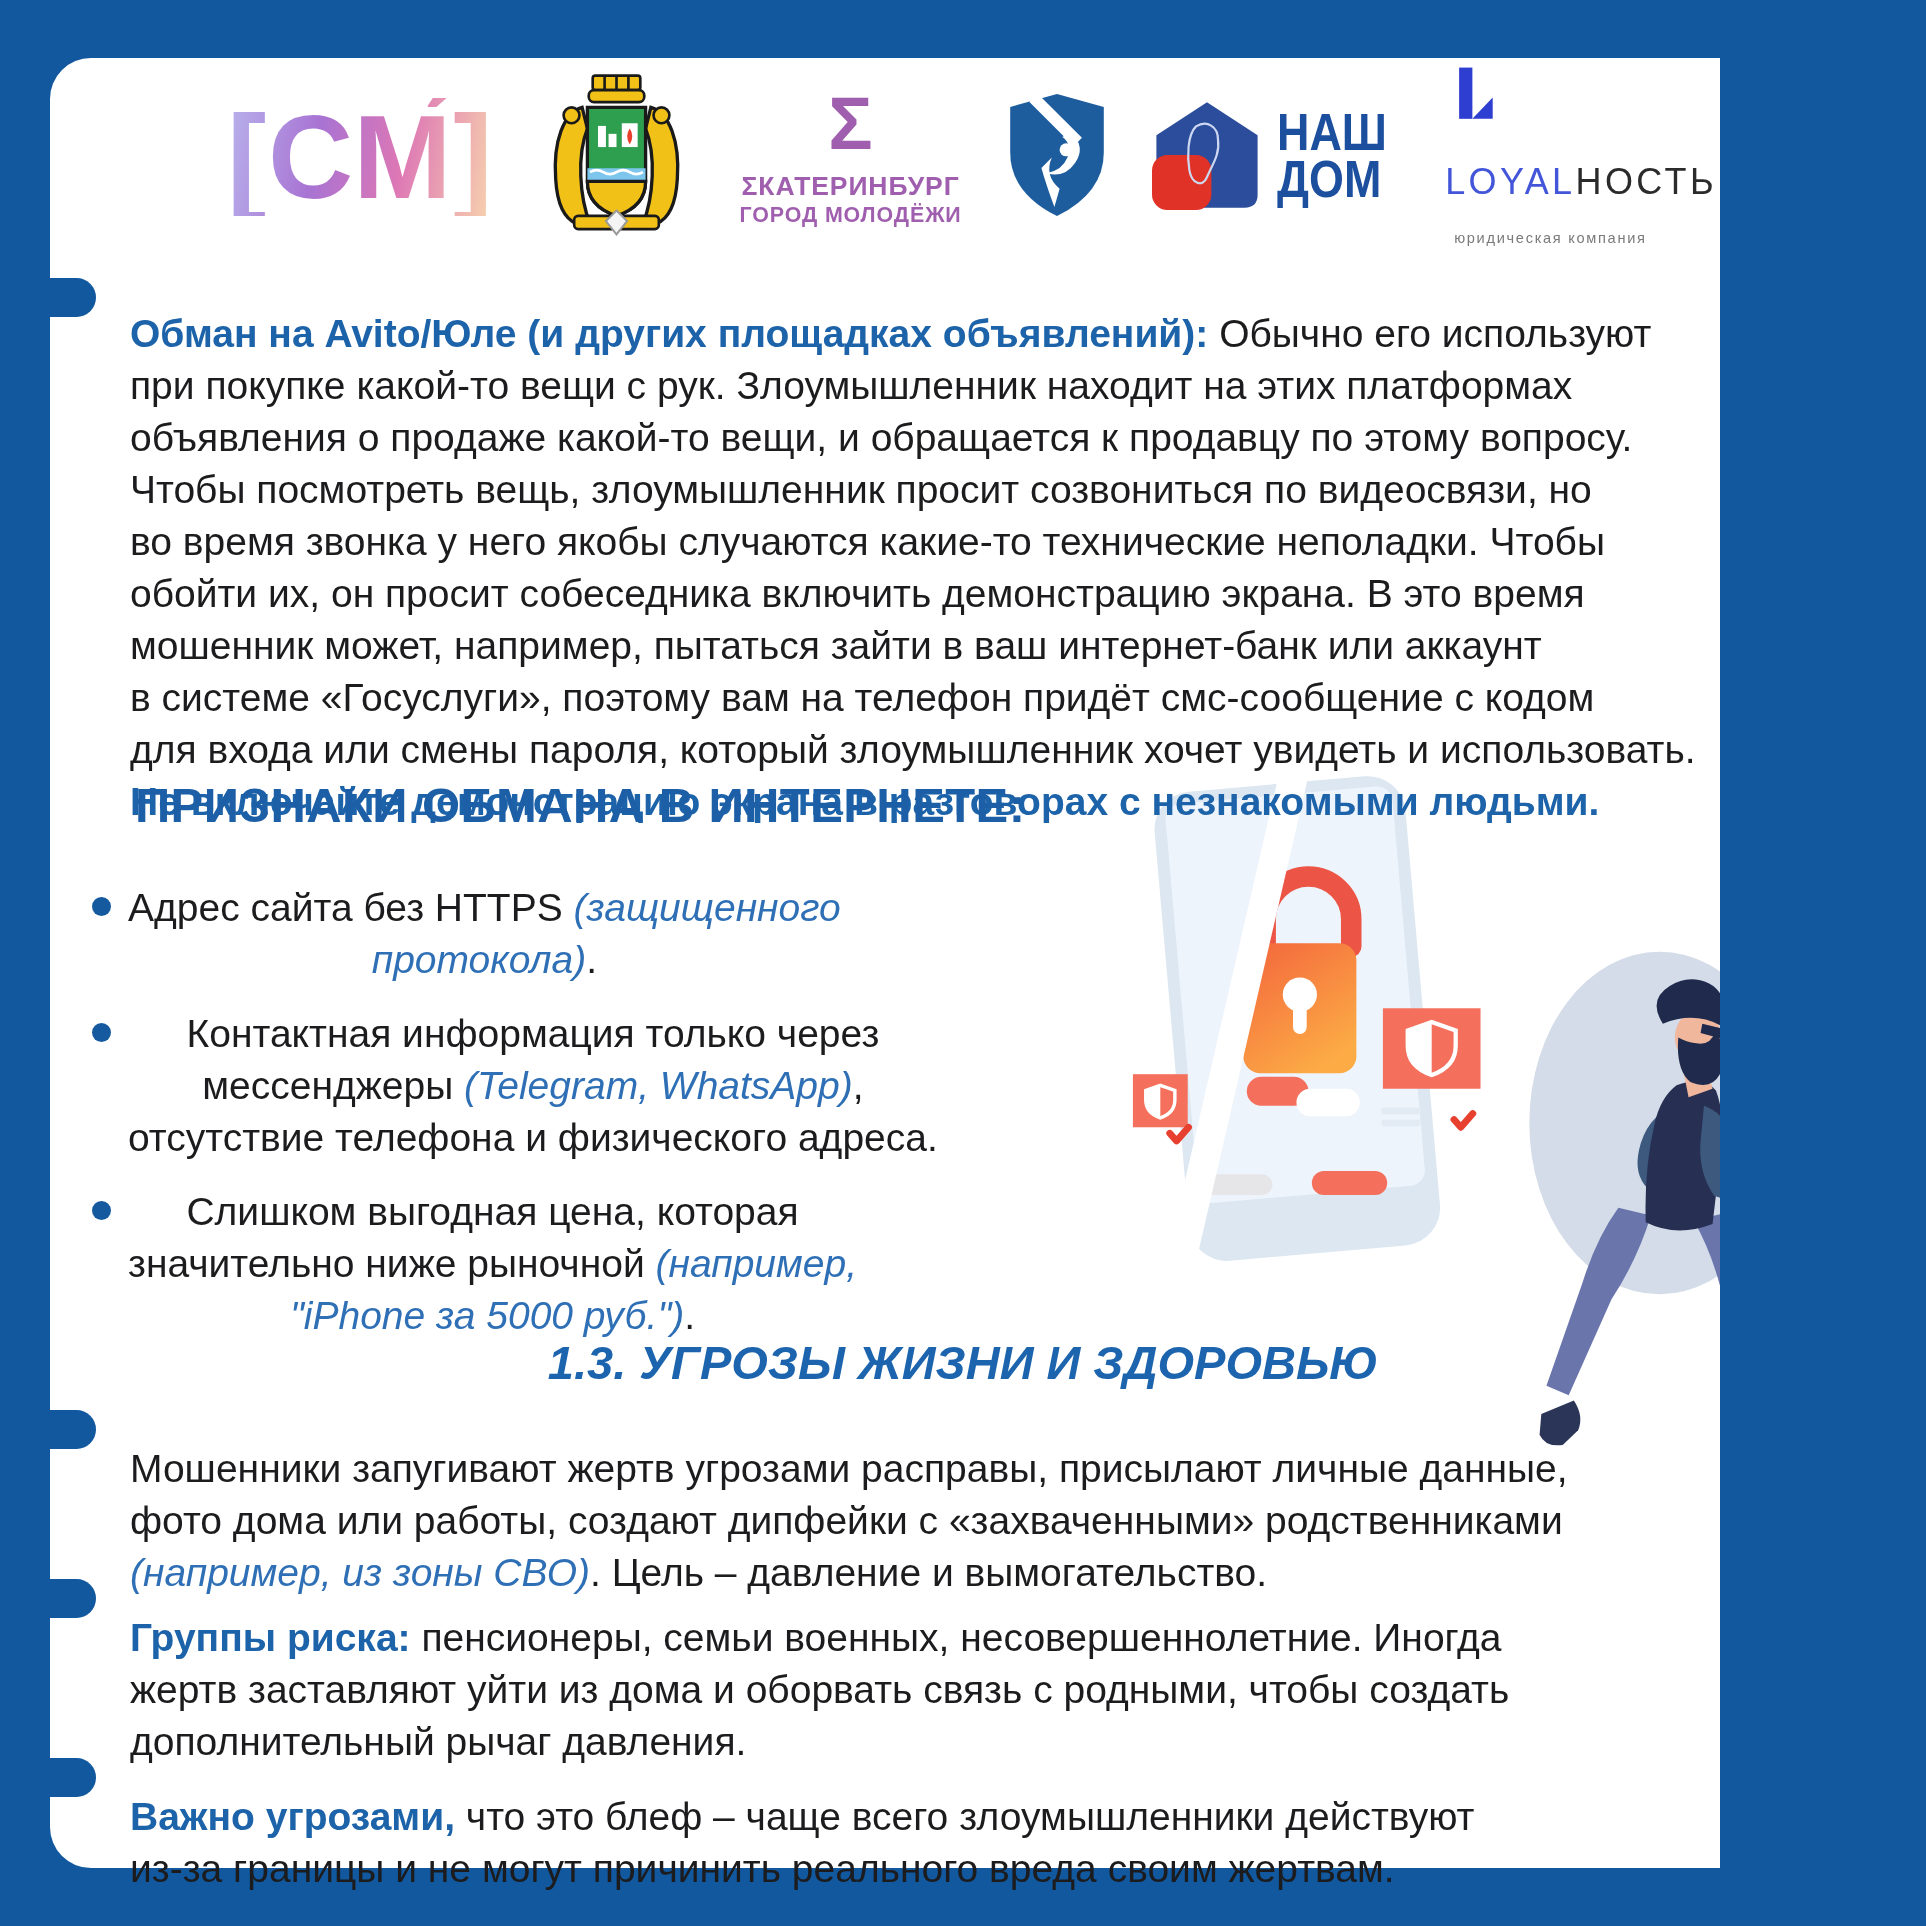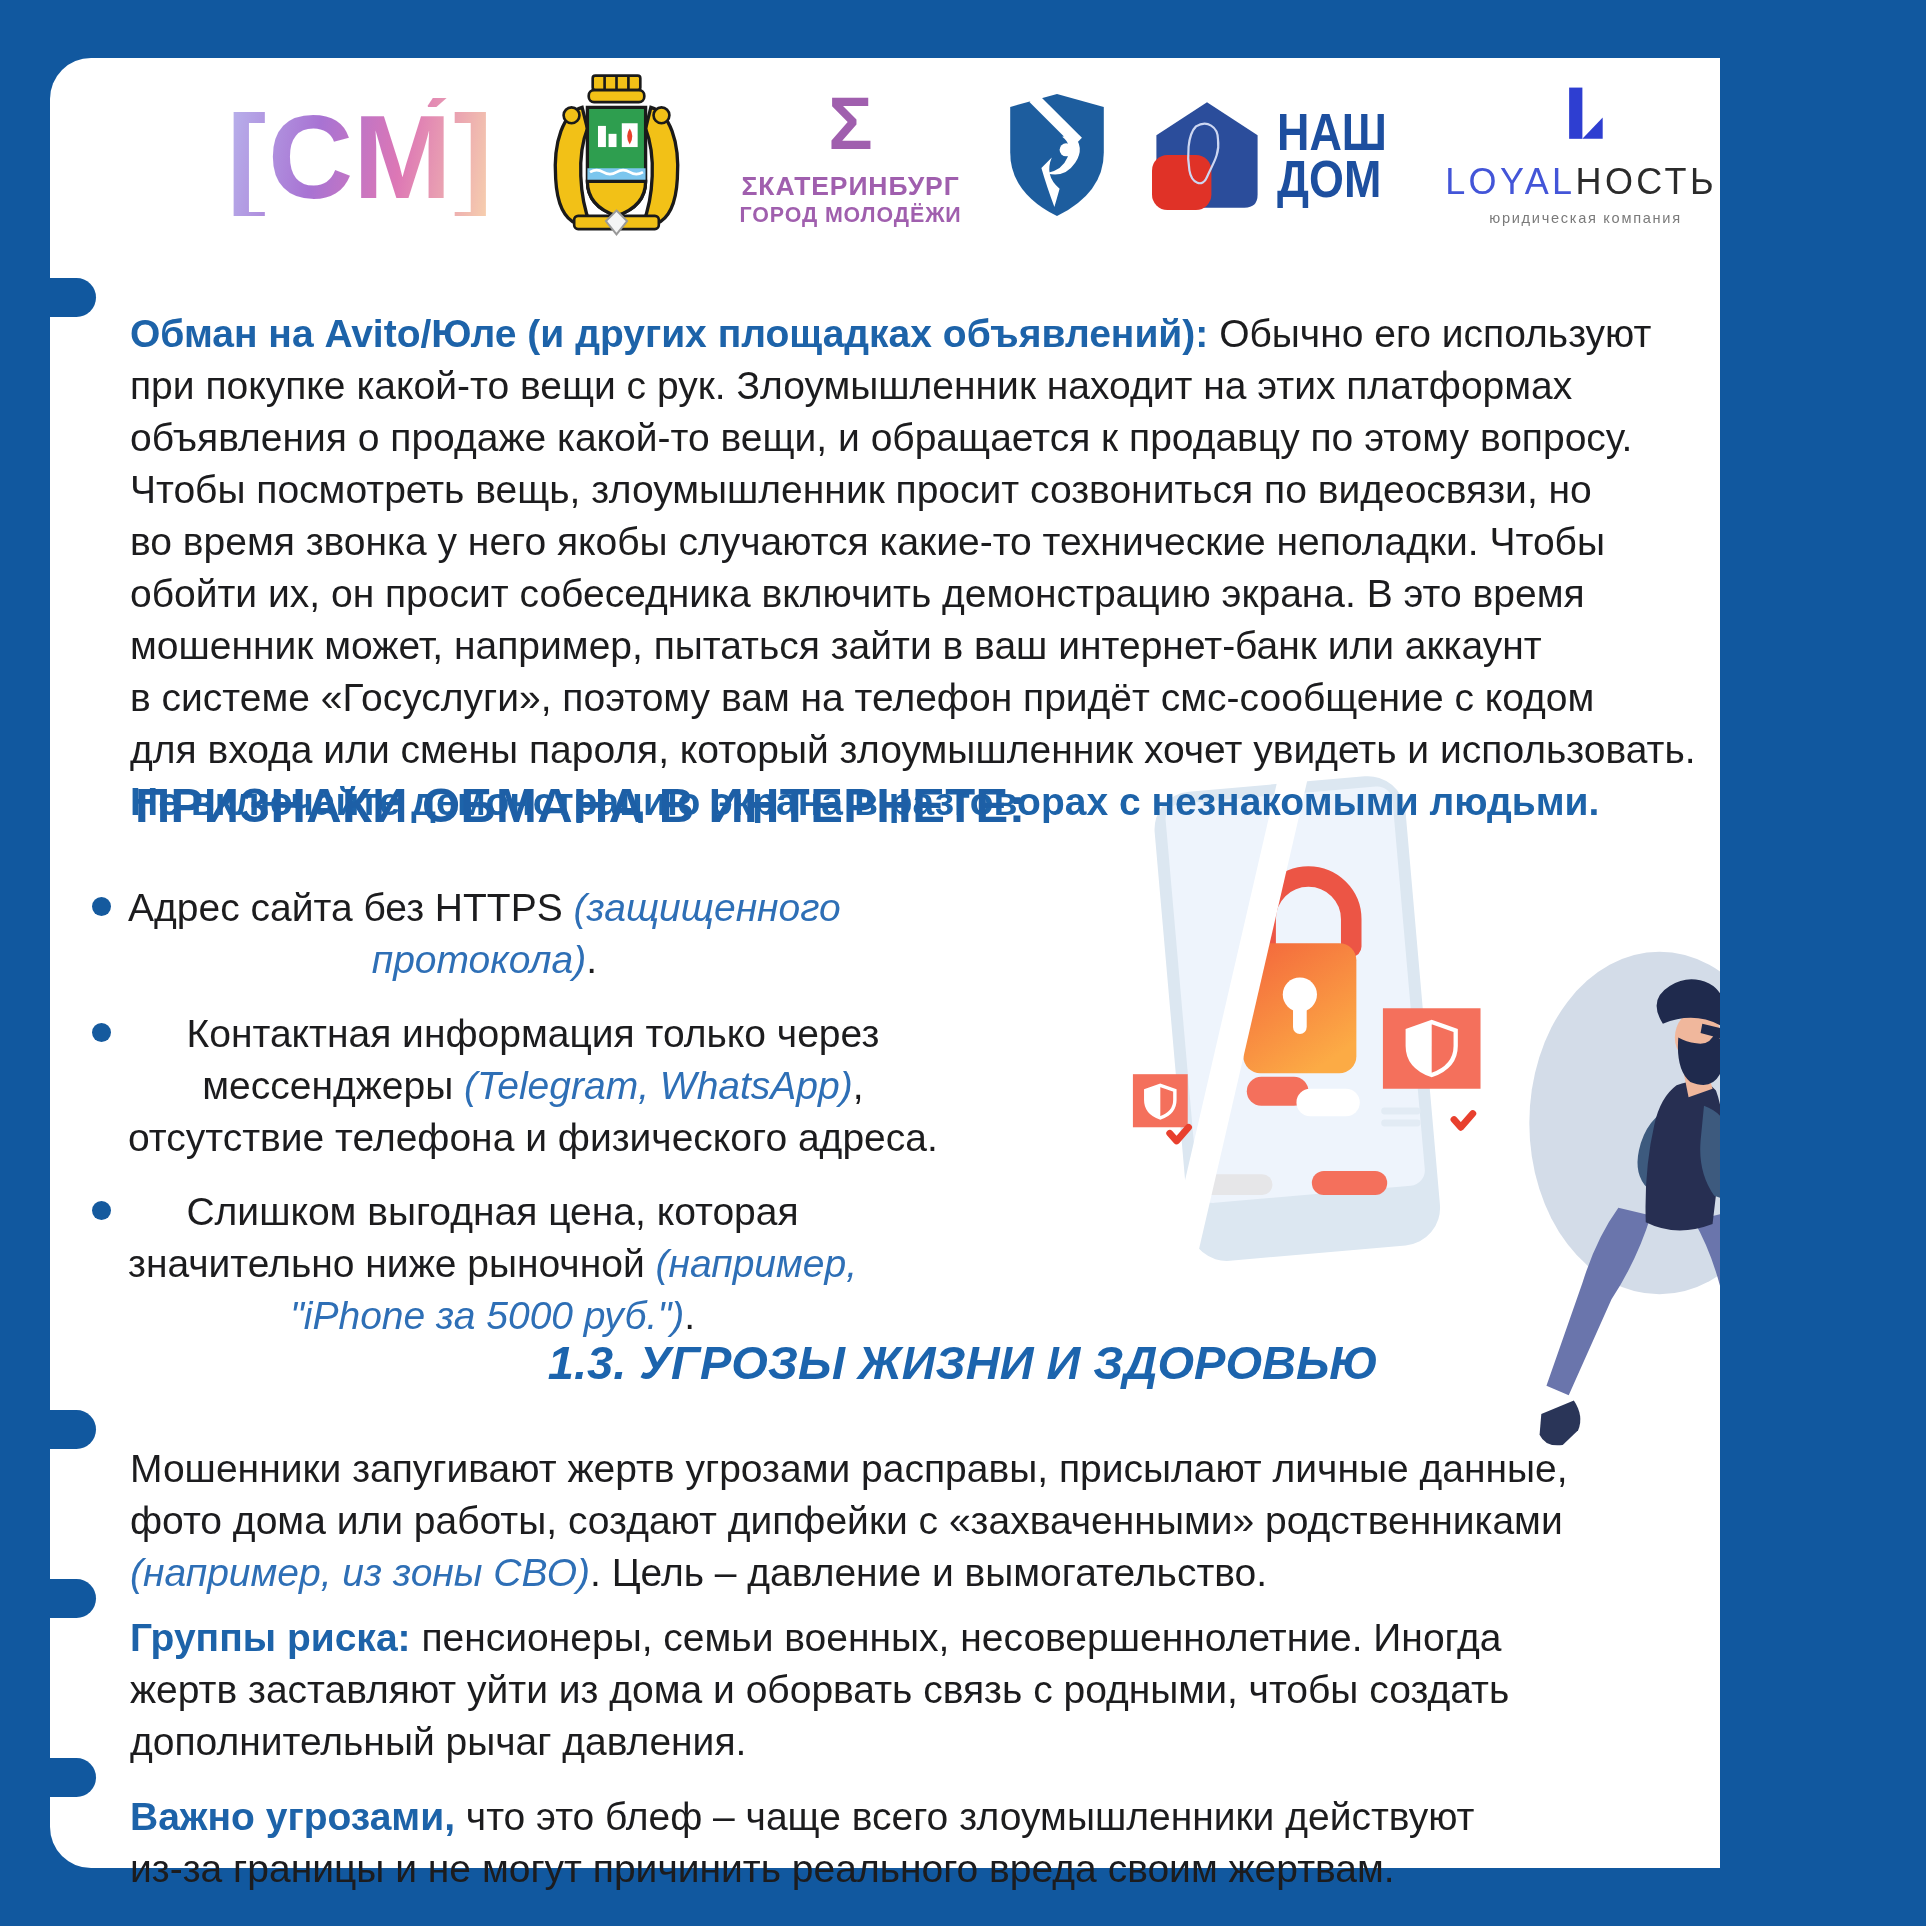--- a/index.html
+++ b/index.html
@@ -15,21 +15,21 @@
   .logo-sm{font-size:118px;font-weight:800;letter-spacing:1.7px;
            background:linear-gradient(100deg,#b7aeea 3%,#a873d3 34%,#dd77b5 64%,#f6cdae 97%);
            -webkit-background-clip:text;background-clip:text;color:transparent;line-height:1;}
   .logo-ekb{display:flex;flex-direction:column;align-items:center;color:#a05fae;line-height:1;}
   .logo-ekb .sigma{font-size:74px;font-weight:900;margin-bottom:12px;}
   .logo-ekb .l1{font-size:26.5px;font-weight:800;letter-spacing:0.9px;}
   .logo-ekb .l2{font-size:21.4px;font-weight:800;margin-top:5.1px;letter-spacing:0.9px;}
   .logo-nashdom{display:flex;align-items:center;gap:15.4px;}
   .logo-nashdom .txt{font-size:51px;font-weight:800;color:#1d4f9f;line-height:.92;
                      transform:scaleX(.88);transform-origin:left center;}
-  .logo-loyal{display:flex;flex-direction:column;align-items:center;}
+  .logo-loyal{display:flex;flex-direction:column;align-items:flex-start;gap:20px;}
   .logo-loyal .word{font-size:36px;letter-spacing:3.4px;margin-top:8.6px;}
   .logo-loyal .word .b{color:#4355d8;}
   .logo-loyal .word .k{color:#2b2b2b;}
   .logo-loyal .sub{font-size:14.6px;color:#7a7a7a;letter-spacing:1.7px;margin-top:6.8px;padding-left:9px;}
   
   .rich{position:absolute;white-space:pre-line;font-size:39px;line-height:52px;z-index:2;}
   .seg-lead{color:#1d63a9;font-weight:bold;}
   .seg-plain{color:#1c1c1e;}
   .seg-accent{color:#2e6fb6;font-style:italic;}
   .p-intro{left:130px;top:269px;width:1721px;}

